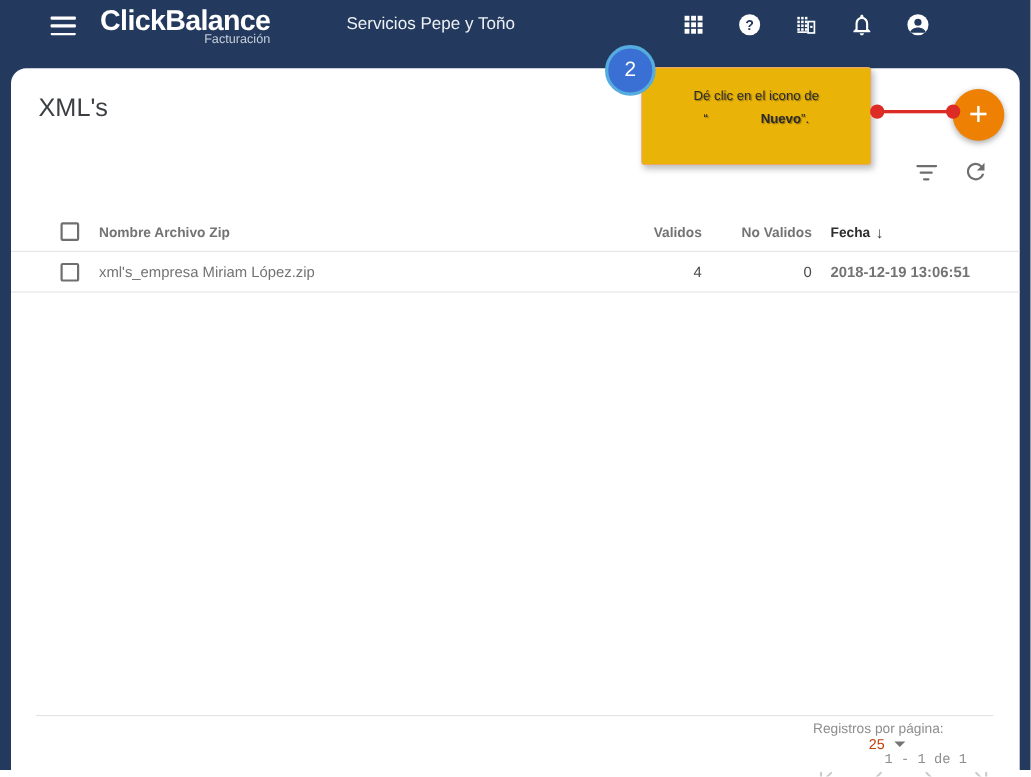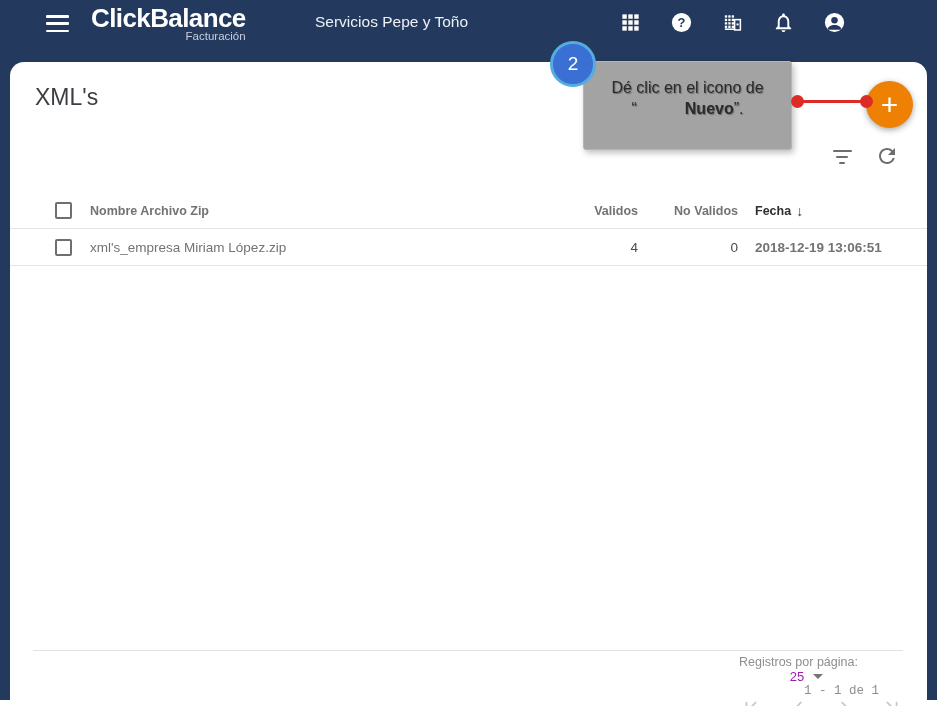--- a/index.html
+++ b/index.html
@@ -46,34 +46,34 @@
   .thead .hd { font-size:12.5px; font-weight:bold; color:#737373; cursor:pointer; }
   .thead .hd-active { color:#2E2E2E; }
   .sort-arrow { font-size:14px; color:#3A3A3A; font-weight:normal; }
   .trow .cell { font-size:13.5px; color:#737373; }
   .trow .num { color:#4A4A4A; }
 
   .pg-divider { position:absolute; left:23px; top:588px; width:870px; border-top:1px solid #E2E2E2; }
   .pg-row { position:absolute; top:593px; right:24px; height:40px; display:flex; align-items:center;flex-direction:column; }
   .pg-label { font-size:12.5px; color:#8E8E8E; }
   .pg-select { margin-left:16px; display:flex; align-items:center; gap:9px; background:none; border:none; cursor:pointer; font-family:"Liberation Sans", sans-serif; }
-  .pg-select .val { font-size:13px; color:#a21caf; }
+  .pg-select .val { font-size:13px; color:#c2410c; }
   .caret-down { width:0; height:0; border-left:5px solid transparent; border-right:5px solid transparent; border-top:5.5px solid #757575; }
   .pg-range { margin-left:86px; font-size:12.5px; color:#8E8E8E;font-family:Liberation Mono, monospace; }
   .pg-nav { margin-left:46px; display:flex; align-items:center; gap:25px; }
   .pg-btn { background:none; border:none; padding:0; width:22px; height:22px; cursor:pointer; }
   .pg-btn svg { display:block; }
 
   
   .fab { position:absolute; left:866px; top:81px; width:47px; height:47px; border-radius:50%; background:#EE8103; border:none; color:#fff; font-size:30px; font-weight:300; line-height:1; display:flex; align-items:center; justify-content:center; box-shadow:0 2px 6px rgba(0,0,0,0.35); cursor:pointer; z-index:20; }
   .connector { position:absolute; left:798px; top:100px; width:70px; height:3px; background:#DD2B26; z-index:30; }
   .dot { position:absolute; width:13px; height:13px; border-radius:50%; background:#DD2B26; z-index:30; }
   .dot-left { left:791px; top:95px; }
   .dot-right { left:860px; top:95px; }
-  .tooltip { position:absolute; left:583px; top:61px; width:209px; height:89px; background:#a3a3a3; border:1px solid #EBA963; border-radius:3px; box-shadow:2px 3px 6px rgba(0,0,0,0.25); z-index:25; text-align:center; padding-top:15px; font-size:16px; line-height:21px; color:#2B2B2B; text-shadow:1px 1px 1px rgba(0,0,0,0.35); }
+  .tooltip { position:absolute; left:583px; top:61px; width:209px; height:89px; background:#eab308; border:1px solid #EBA963; border-radius:3px; box-shadow:2px 3px 6px rgba(0,0,0,0.25); z-index:25; text-align:center; padding-top:15px; font-size:12px; line-height:21px; color:#2B2B2B; text-shadow:1px 1px 1px rgba(0,0,0,0.35); }
   .tooltip b { font-weight:bold;padding-left:48px; }
   .step-badge { position:absolute; left:550px; top:41px; width:46px; height:46px; border-radius:50%; background:#3A6FD3; border:3px solid #55ACDF; color:#fff; font-size:19px; display:flex; align-items:center; justify-content:center; z-index:26; }
 </style>
 </head>
 <body>
 
 <div class="navy-bg"></div>
 
 <header class="topbar">
   <button class="hamburger" aria-label="menu">

